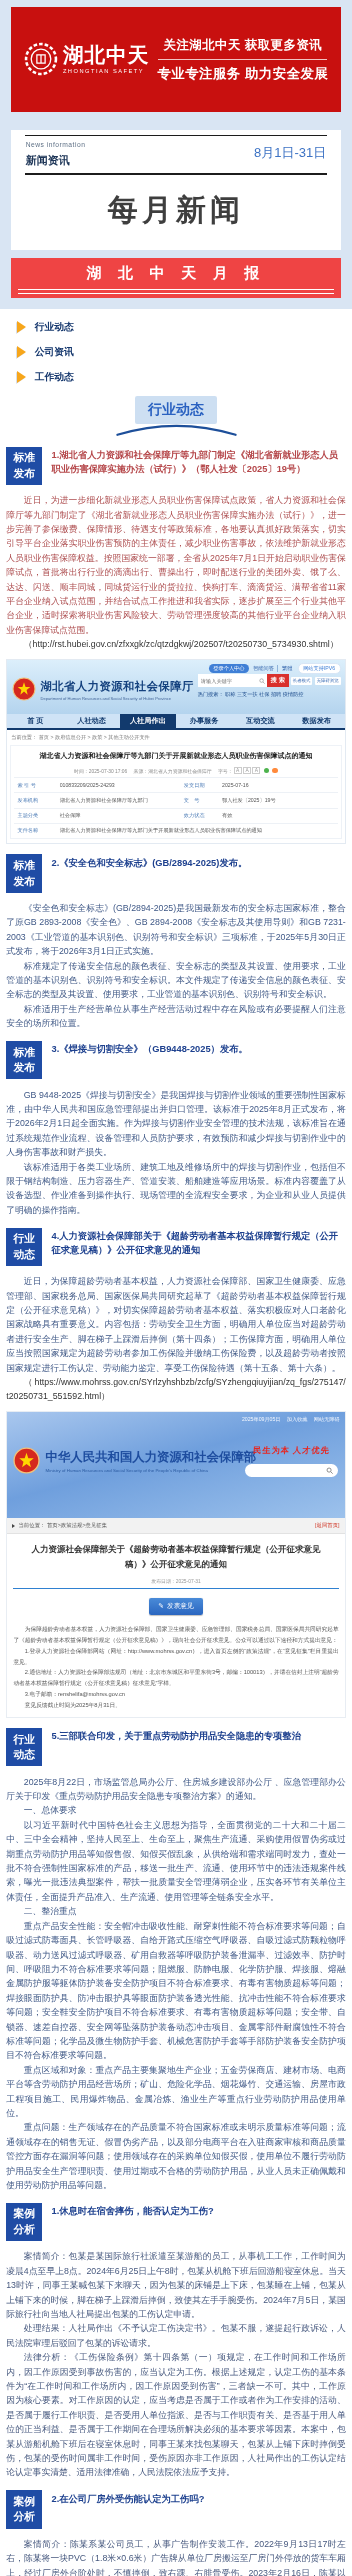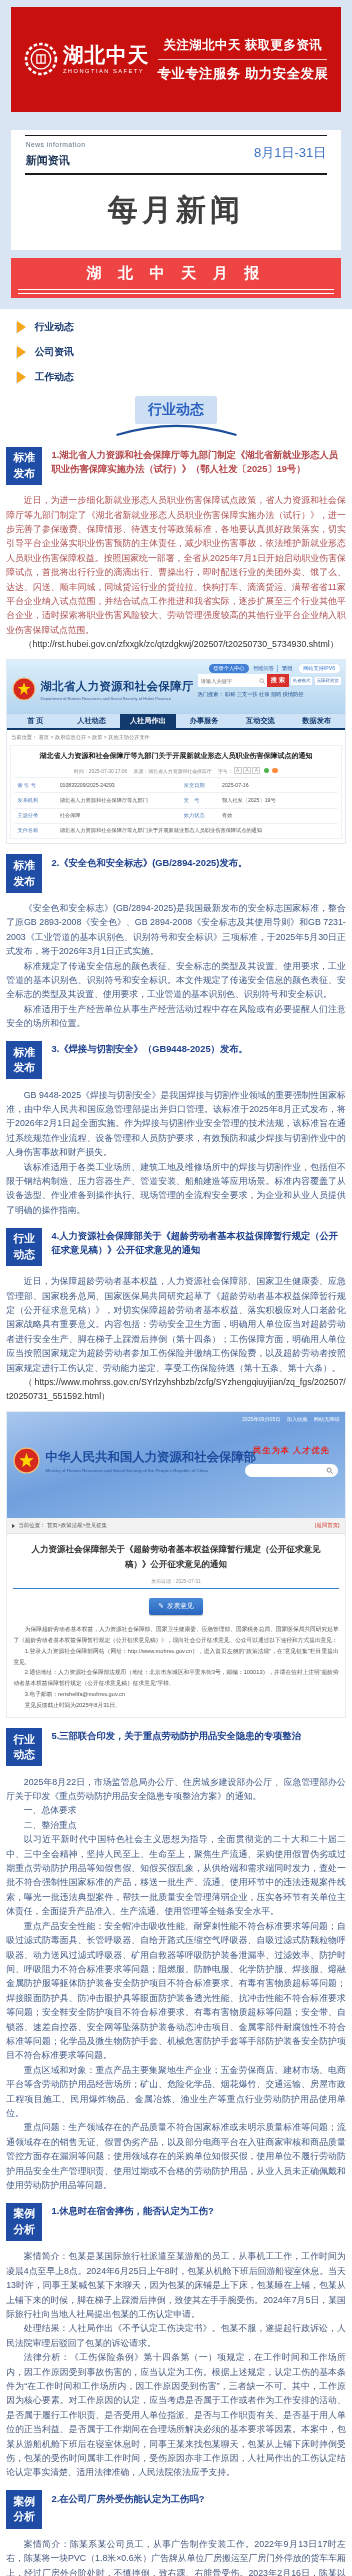--- a/index.html
+++ b/index.html
@@ -306,21 +306,21 @@
 
     <div class="item-row">
       <div class="badge">
         <span>行业</span>
         <span>动态</span>
       </div>
       <h3 class="item-title title-blue">4.人力资源社会保障部关于《超龄劳动者基本权益保障暂行规定（公开征求意见稿）》公开征求意见的通知</h3>
     </div>
     <div class="body-block">
       <p class="para navy-text">近日，为保障超龄劳动者基本权益，人力资源社会保障部、国家卫生健康委、应急管理部、国家税务总局、国家医保局共同研究起草了《超龄劳动者基本权益保障暂行规定（公开征求意见稿）》，对切实保障超龄劳动者基本权益、落实积极应对人口老龄化国家战略具有重要意义。内容包括：劳动安全卫生方面，明确用人单位应当对超龄劳动者进行安全生产、脚在梯子上踩滑后摔倒（第十四条）；工伤保障方面，明确用人单位应当按照国家规定为超龄劳动者参加工伤保险并缴纳工伤保险费，以及超龄劳动者按照国家规定进行工伤认定、劳动能力鉴定、享受工伤保险待遇（第十五条、第十六条）。</p>
-      <p class="para url-para">（https://www.mohrss.gov.cn/SYrlzyhshbzb/zcfg/SYzhengqiuyijian/zq_fgs/202507/t20250731_551592.html）</p>
+      <p class="para url-para">（https://www.mohrss.gov.cn/SYrlzyhshbzb/zcfg/SYzhengqiuyijian/zq_fgs/275147/t20250731_551592.html）</p>
     </div>
 
     <div class="shot2">
       <div class="s2-banner">
         <div class="s2-topline">
           <span class="tl">2025年09月05日</span>
           <span class="tl">加入收藏</span>
           <span class="tl">网站无障碍</span>
         </div>
         <div class="s2-brand">
@@ -369,22 +369,22 @@
     <div class="item-row">
       <div class="badge">
         <span>行业</span>
         <span>动态</span>
       </div>
       <h3 class="item-title title-blue">5.三部联合印发，关于重点劳动防护用品安全隐患的专项整治</h3>
     </div>
     <div class="body-block">
       <p class="para navy-text">2025年8月22日，市场监管总局办公厅、住房城乡建设部办公厅 、应急管理部办公厅关于印发《重点劳动防护用品安全隐患专项整治方案》的通知。</p>
       <p class="para navy-text">一、总体要求</p>
+      <p class="para navy-text">以习近平新时代中国特色社会主义思想为指导，全面贯彻党的二十大和二十届二中、三中全会精神，坚持人民至上、生命至上，聚焦生产流通、采购使用假冒伪劣或过期重点劳动防护用品等知假售假、知假买假乱象，从供给端和需求端同时发力，查处一批不符合强制性国家标准的产品，移送一批生产、流通、使用环节中的违法违规案件线索，曝光一批违法典型案件，帮扶一批质量安全管理薄弱企业，压实各环节有关单位主体责任，全面提升产品准入、生产流通、使用管理等全链条安全水平。</p>
       <p class="para navy-text">二、整治重点</p>
-      <p class="para navy-text">以习近平新时代中国特色社会主义思想为指导，全面贯彻党的二十大和二十届二中、三中全会精神，坚持人民至上、生命至上，聚焦生产流通、采购使用假冒伪劣或过期重点劳动防护用品等知假售假、知假买假乱象，从供给端和需求端同时发力，查处一批不符合强制性国家标准的产品，移送一批生产、流通、使用环节中的违法违规案件线索，曝光一批违法典型案件，帮扶一批质量安全管理薄弱企业，压实各环节有关单位主体责任，全面提升产品准入、生产流通、使用管理等全链条安全水平。</p>
       <p class="para navy-text">重点产品安全性能：安全帽冲击吸收性能、耐穿刺性能不符合标准要求等问题；自吸过滤式防毒面具、长管呼吸器、自给开路式压缩空气呼吸器、自吸过滤式防颗粒物呼吸器、动力送风过滤式呼吸器、矿用自救器等呼吸防护装备泄漏率、过滤效率、防护时间、呼吸阻力不符合标准要求等问题；阻燃服、防静电服、化学防护服、焊接服、熔融金属防护服等躯体防护装备安全防护项目不符合标准要求、有毒有害物质超标等问题；焊接眼面防护具、防冲击眼护具等眼面防护装备透光性能、抗冲击性能不符合标准要求等问题；安全鞋安全防护项目不符合标准要求、有毒有害物质超标等问题；安全带、自锁器、速差自控器、安全网等坠落防护装备动态冲击项目、金属零部件耐腐蚀性不符合标准等问题；化学品及微生物防护手套、机械危害防护手套等手部防护装备安全防护项目不符合标准要求等问题。</p>
       <p class="para navy-text">重点区域和对象：重点产品主要集聚地生产企业；五金劳保商店、建材市场、电商平台等含劳动防护用品经营场所；矿山、危险化学品、烟花爆竹、交通运输、房屋市政工程项目施工、民用爆炸物品、金属冶炼、渔业生产等重点行业劳动防护用品使用单位。</p>
       <p class="para navy-text">重点问题：生产领域存在的产品质量不符合国家标准或未明示质量标准等问题；流通领域存在的销售无证、假冒伪劣产品，以及部分电商平台在入驻商家审核和商品质量管控方面存在漏洞等问题；使用领域存在的采购单位知假买假，使用单位不履行劳动防护用品安全生产管理职责、使用过期或不合格的劳动防护用品，从业人员未正确佩戴和使用劳动防护用品等问题。</p>
     </div>
 
     <div class="item-row">
       <div class="badge">
         <span>案例</span>
         <span>分析</span>
       </div>

